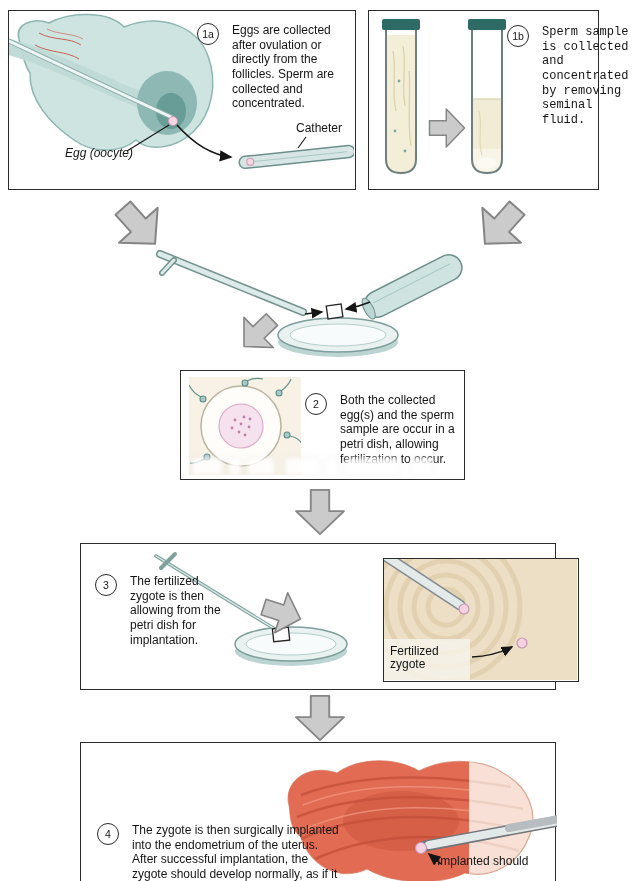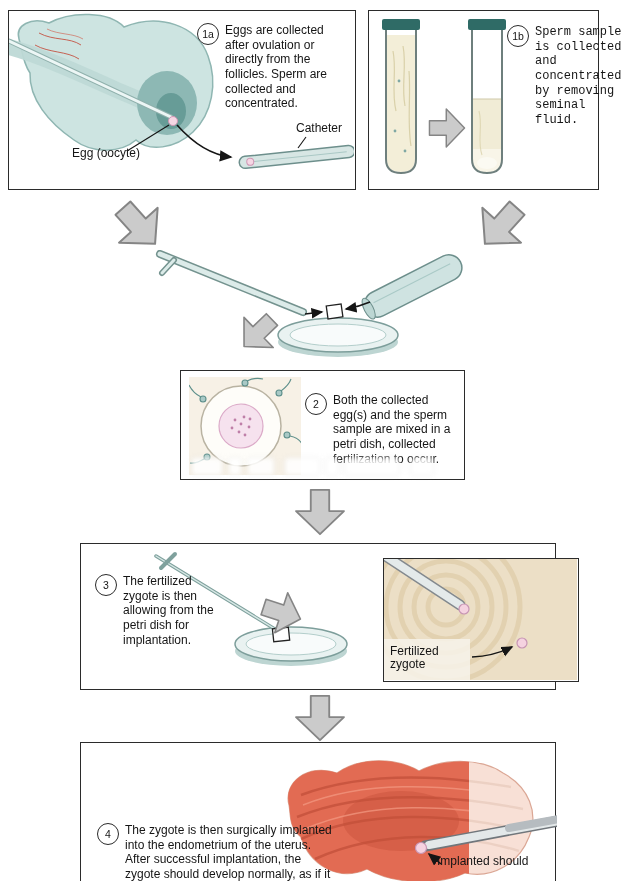--- a/index.html
+++ b/index.html
@@ -1,20 +1,20 @@
 <!DOCTYPE html>
 <html><head>
 <meta charset="utf-8">
 <style>
   html,body{margin:0;padding:0;background:#ffffff;}
   .page{position:relative;width:640px;height:881px;overflow:hidden;background:#fff;
         font-family:"Liberation Sans",sans-serif;color:#151515;}
   .panel{position:absolute;border:1.5px solid #2b2b2b;background:#fff;box-sizing:border-box;}
   .abs{position:absolute;}
-  .step{position:absolute;display:flex;align-items:flex-start;gap:6px;}
+  .step{position:absolute;display:flex;align-items:flex-start;gap:13px;}
   .badge{flex:0 0 auto;width:20px;height:20px;border:1.4px solid #2b2b2b;border-radius:50%;
          display:flex;align-items:center;justify-content:center;font-size:10.5px;background:#fff;}
   .steptext{margin:0;font-size:12px;line-height:1.22;}
   .lbl{position:absolute;font-size:12px;line-height:1.12;}
   .barrow{position:absolute;}
   .barrow use{fill:#cbcbcb;stroke:#858585;stroke-width:2;stroke-linejoin:round;}
   .watermark{position:absolute;left:192px;top:457px;width:256px;height:24px;white-space:nowrap;}
   .watermark span{display:inline-block;height:17px;margin-right:7px;vertical-align:middle;
                   background:rgba(255,255,255,0.85);border-radius:3px;filter:blur(2px);
                   box-shadow:0 0 3px rgba(190,190,190,0.55);}
@@ -66,21 +66,21 @@
         <circle cx="241" cy="146" r="3.5" fill="#f5d7e4" stroke="#cf96b4" stroke-width="1"></circle>
       </g>
 
       <path d="M118,140 L160,114" stroke="#151515" stroke-width="1.1"></path>
       <path d="M297,126 L289,137" stroke="#151515" stroke-width="1.1"></path>
     </svg>
     <div class="step" style="left:188px;top:12px;">
       <span class="badge">1a</span>
       <p class="steptext" style="width:126px;">Eggs are collected after ovulation or directly from the follicles. Sperm are collected and concentrated.</p>
     </div>
-    <div class="lbl" style="left:63px;top:136px;">Egg (oocyte)</div>
+    <div class="lbl" style="left:56px;top:136px;font-style:italic;">Egg (oocyte)</div>
     <div class="lbl" style="left:287px;top:111px;">Catheter</div>
   </div>
 
   <div class="panel" style="left:368px;top:10px;width:231px;height:180px;">
     <svg class="abs" style="left:0;top:0;" width="261" height="177" viewBox="0 0 261 177">
 
       <path d="M18,24 L18,148 Q18,161 32,161 Q46,161 46,148 L46,24 Z" fill="#f3eed8"></path>
       <path d="M24,40 C28,60 22,80 27,100" fill="none" stroke="#d6cda4" stroke-width="1.2" opacity="0.9"></path>
       <path d="M34,35 C38,55 32,75 36,95" fill="none" stroke="#d6cda4" stroke-width="1.2" opacity="0.9"></path>
       <path d="M40,60 C42,85 38,110 42,135" fill="none" stroke="#d6cda4" stroke-width="1.2" opacity="0.9"></path>
@@ -170,21 +170,21 @@
         <circle cx="98" cy="58" r="3"></circle>
           <path d="M101,59 q9,2 12,8" fill="none"></path>
         <circle cx="18" cy="80" r="3"></circle>
           <path d="M15,82 q-8,5 -14,4" fill="none"></path>
         <circle cx="56" cy="6" r="3"></circle>
           <path d="M58,4 q8,-4 16,-2" fill="none"></path>
       </g>
     </svg>
     <div class="step" style="left:124px;top:22px;">
       <span class="badge">2</span>
-      <p class="steptext" style="width:130px;">Both the collected egg(s) and the sperm sample are mixed in a petri dish, collected fertilization to occur.</p>
+      <p class="steptext" style="width:130px;">Both the collected egg(s) and the sperm sample are occur in a petri dish, allowing fertilization to occur.</p>
     </div>
   </div>
 
   <div class="watermark">
     <span style="width:30px;"></span><span style="width:12px;"></span><span style="width:26px;"></span>
     <span style="width:34px;"></span><span style="width:12px;"></span><span style="width:54px;"></span>
     <span style="width:22px;"></span>
   </div>
 
   <svg class="barrow" style="left:291px;top:488px;width:58px;height:48px;">

